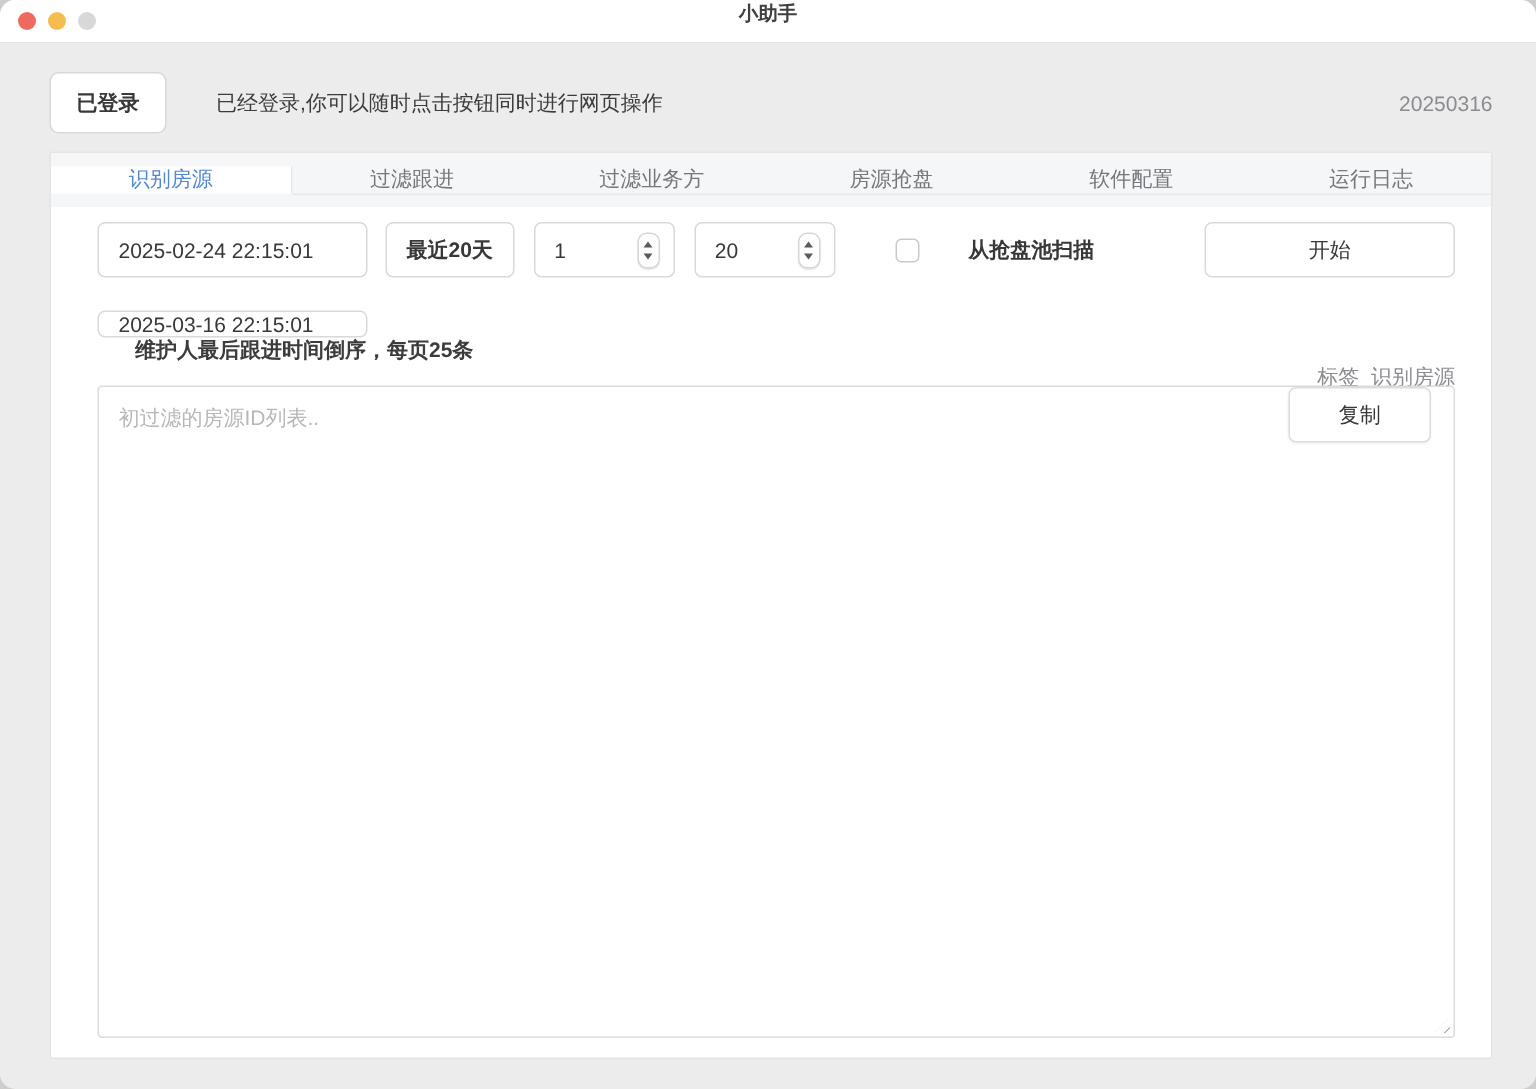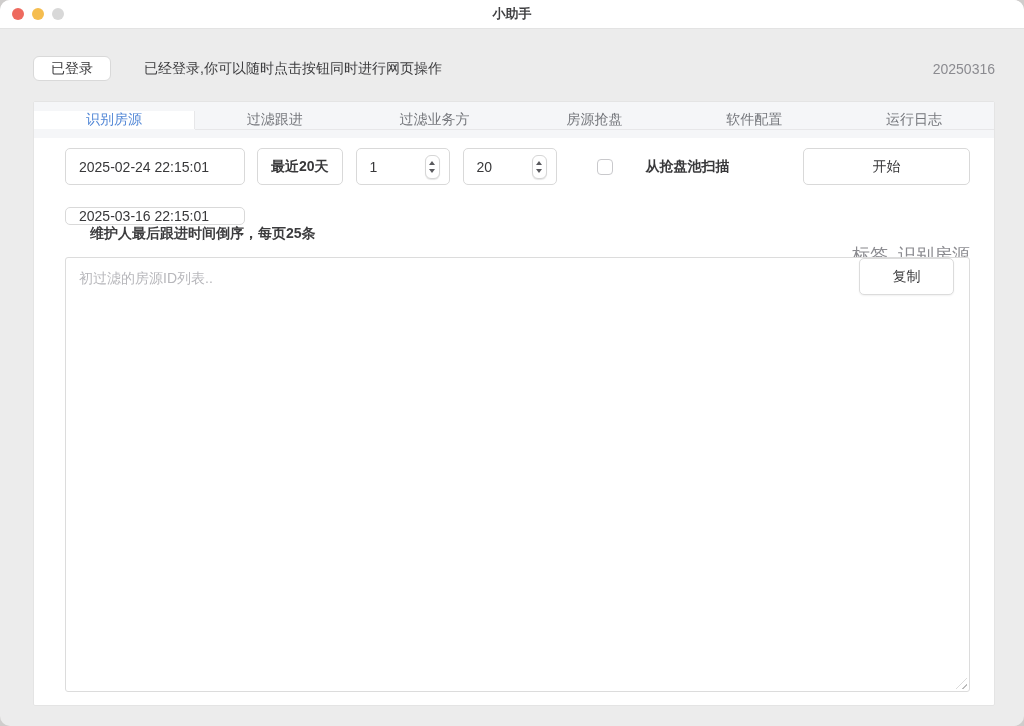--- a/index.html
+++ b/index.html
@@ -11,40 +11,40 @@
     overflow:hidden;
   }
   .window {
     position:relative; width:1024px; height:726px;
     background:#ececec; border-radius:10px; overflow:hidden;
   }
   
   .titlebar {
     position:relative; height:29px; background:#ffffff;
     border-bottom:1px solid #e3e3e3;
-    display:flex; align-items:center; justify-content:center;
+    display:flex; justify-content:center;
   }
   .traffic { position:absolute; left:12px; top:0; height:100%; display:flex; align-items:center; gap:8px; }
   .light { width:12px; height:12px; border-radius:50%; }
   .light.red    { background:#ee6a5f; }
   .light.yellow { background:#f5bd4f; }
   .light.gray   { background:#d8d8d8; }
   .win-title { font-size:13px; font-weight:bold; color:#3f3f41; }
   
   .statusbar {
     display:flex; align-items:center;
     padding:19px 29px 0 33px; height:60px;
   }
   .btn {
     background:#fff; border:1px solid #d9d9d9; border-radius:6px;
     font-family:inherit; font-size:14px; color:#38383a; font-weight:500;
     display:inline-flex; align-items:center; justify-content:center;
     cursor:default;
   }
-  .btn-login { height:25px; padding:0 17px; }
+  .btn-login { height:41px; padding:0 17px;font-weight:bold; }
   .status-msg { margin-left:33px; font-size:14px; color:#3c3c3e; }
   .date-code { margin-left:auto; font-size:14px; color:#8b8b90; }
   
   .panel {
     margin:12px 29px 0 33px; height:605px;
     background:#ffffff; border:1px solid #e4e4e4; border-radius:2px;
   }
   .tabstrip { display:flex; height:36px; background:#f5f6f8;align-items:center; }
   .tab {
     flex:1; display:flex; align-items:center; justify-content:center;
@@ -82,21 +82,21 @@
   }
   .tri-up   { width:0; height:0; border-left:3.5px solid transparent; border-right:3.5px solid transparent; border-bottom:4.5px solid #5a5a5e; margin-bottom:4px; }
   .tri-down { width:0; height:0; border-left:3.5px solid transparent; border-right:3.5px solid transparent; border-top:4.5px solid #5a5a5e; }
   .check-group { display:flex; align-items:center; margin-left:40px;gap:24px; }
   .checkbox {
     width:16px; height:16px; border:1px solid #c9c9cc; border-radius:4px; background:#fff;
   }
   .check-label { margin-left:9px; font-size:14px; font-weight:600; color:#38383a; }
   .btn-start { height:37px; width:167px; margin-left:auto; border-radius:5px; font-weight:500; }
   .sort-note { margin-left:25px; font-size:14px; font-weight:600; color:#3c3c3e; }
-  .tag-label { margin-left:auto; font-size:18px; color:#8b8b90; }
+  .tag-label { margin-left:auto; font-size:14px; color:#8b8b90; }
   
   .result-wrap { position:relative; height:435px; }
   .result-textarea {
     width:100%; height:435px; resize:none; outline:none;
     border:1px solid #dcdcdc; border-radius:3px;
     font-family:inherit; font-size:14px; color:#38383a;
     padding:12px 13px; background:#fff;
   }
   .result-textarea::placeholder { color:#b7b7bb; }
   .btn-copy {

